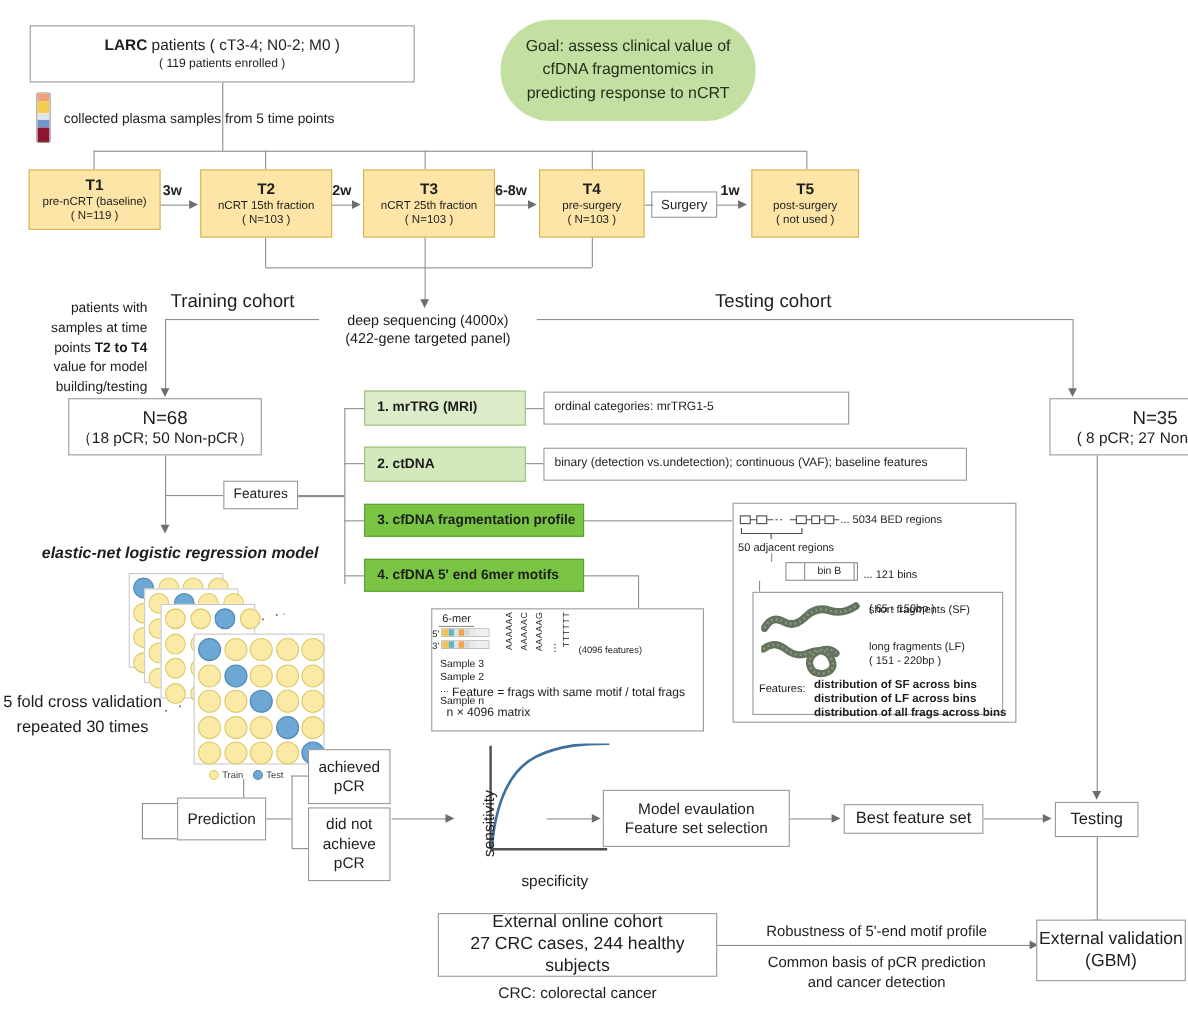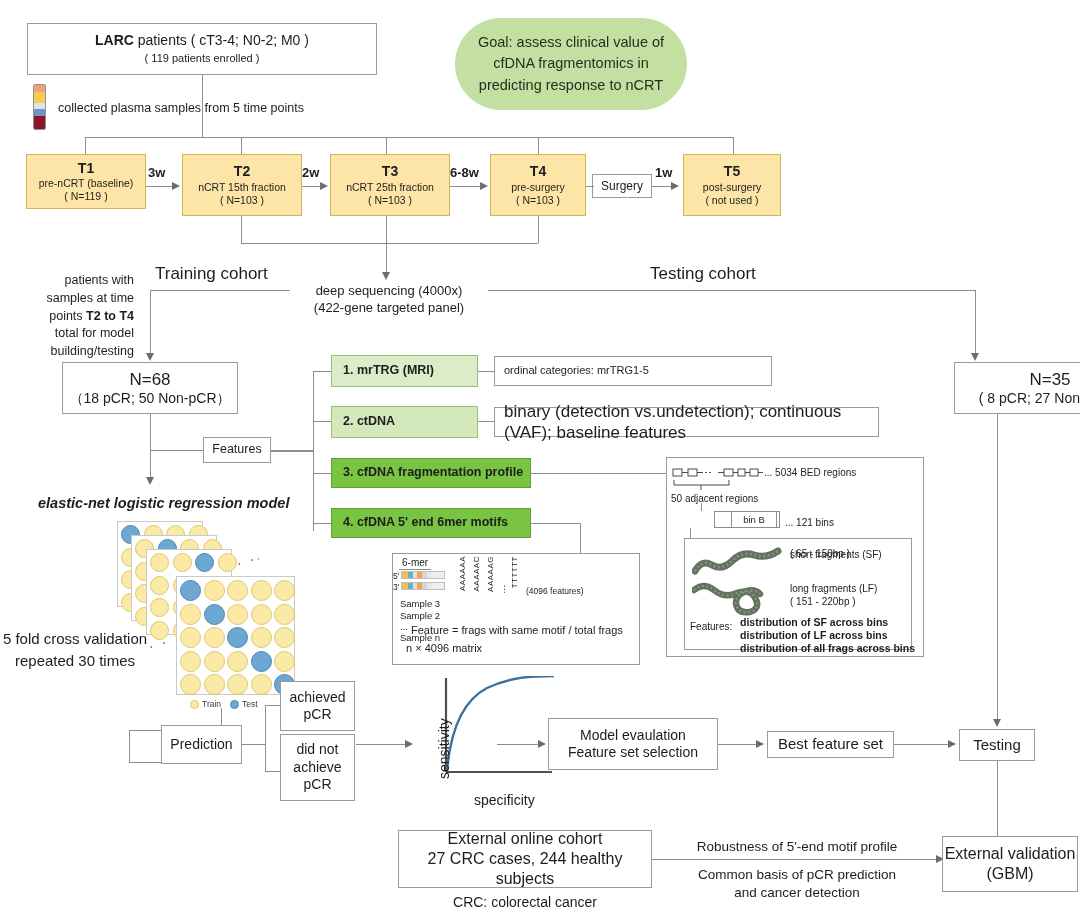--- a/index.html
+++ b/index.html
@@ -199,21 +199,21 @@
   <div class="vline" style="left:975px; top:290px; height:66px;"></div>
   <div class="arrow-d" style="left:971px; top:353px;"></div>
 
   <div class="lbl" style="left:155px; top:263px; font-size:17px;">Training cohort</div>
   <div class="lbl" style="left:650px; top:263px; font-size:17px;">Testing cohort</div>
 
   <div class="lbl r" style="left:0px; top:272px; width:134px; font-size:12.5px; line-height:1.42;">
     <div>patients with</div>
     <div>samples at time</div>
     <div><span>points </span><b>T2 to T4</b></div>
-    <div>total for model</div>
+    <div>value for model</div>
     <div>building/testing</div>
   </div>
 
   <div class="box" style="left:62px; top:362px; width:176px; height:52px;">
     <div style="font-size:17px;">N=68</div>
     <div style="font-size:14px;">（18 pCR;  50 Non-pCR）</div>
   </div>
 
   <div class="box" style="left:954px; top:362px; width:192px; height:52px;">
     <div style="font-size:17px;">N=35</div>
@@ -240,21 +240,21 @@
   </div>
   <div class="box left" style="left:494px; top:356px; width:278px; height:30px; padding-left:9px;">
     <span style="font-size:11px;">ordinal categories: mrTRG1-5</span>
   </div>
   <div class="hline" style="left:478px; top:371px; width:16px;"></div>
 
   <div class="box greenmid left" style="left:331px; top:406px; width:147px; height:32px; padding-left:11px;">
     <span style="font-size:12.5px; font-weight:bold;">2. ctDNA</span>
   </div>
   <div class="box left" style="left:494px; top:407px; width:385px; height:30px; padding-left:9px;">
-    <span style="font-size:17px;">binary (detection vs.undetection); continuous (VAF); baseline features</span>
+    <span style="font-size:11px;">binary (detection vs.undetection); continuous (VAF); baseline features</span>
   </div>
   <div class="hline" style="left:478px; top:421px; width:16px;"></div>
 
   <div class="box greendark left" style="left:331px; top:458px; width:200px; height:30px; padding-left:11px;">
     <span style="font-size:12.5px; font-weight:bold;">3. cfDNA fragmentation profile</span>
   </div>
   <div class="hline" style="left:531px; top:473px; width:135px;"></div>
 
   <div class="box greendark left" style="left:331px; top:508px; width:200px; height:30px; padding-left:11px;">
     <span style="font-size:12.5px; font-weight:bold;">4. cfDNA 5' end 6mer motifs</span>

